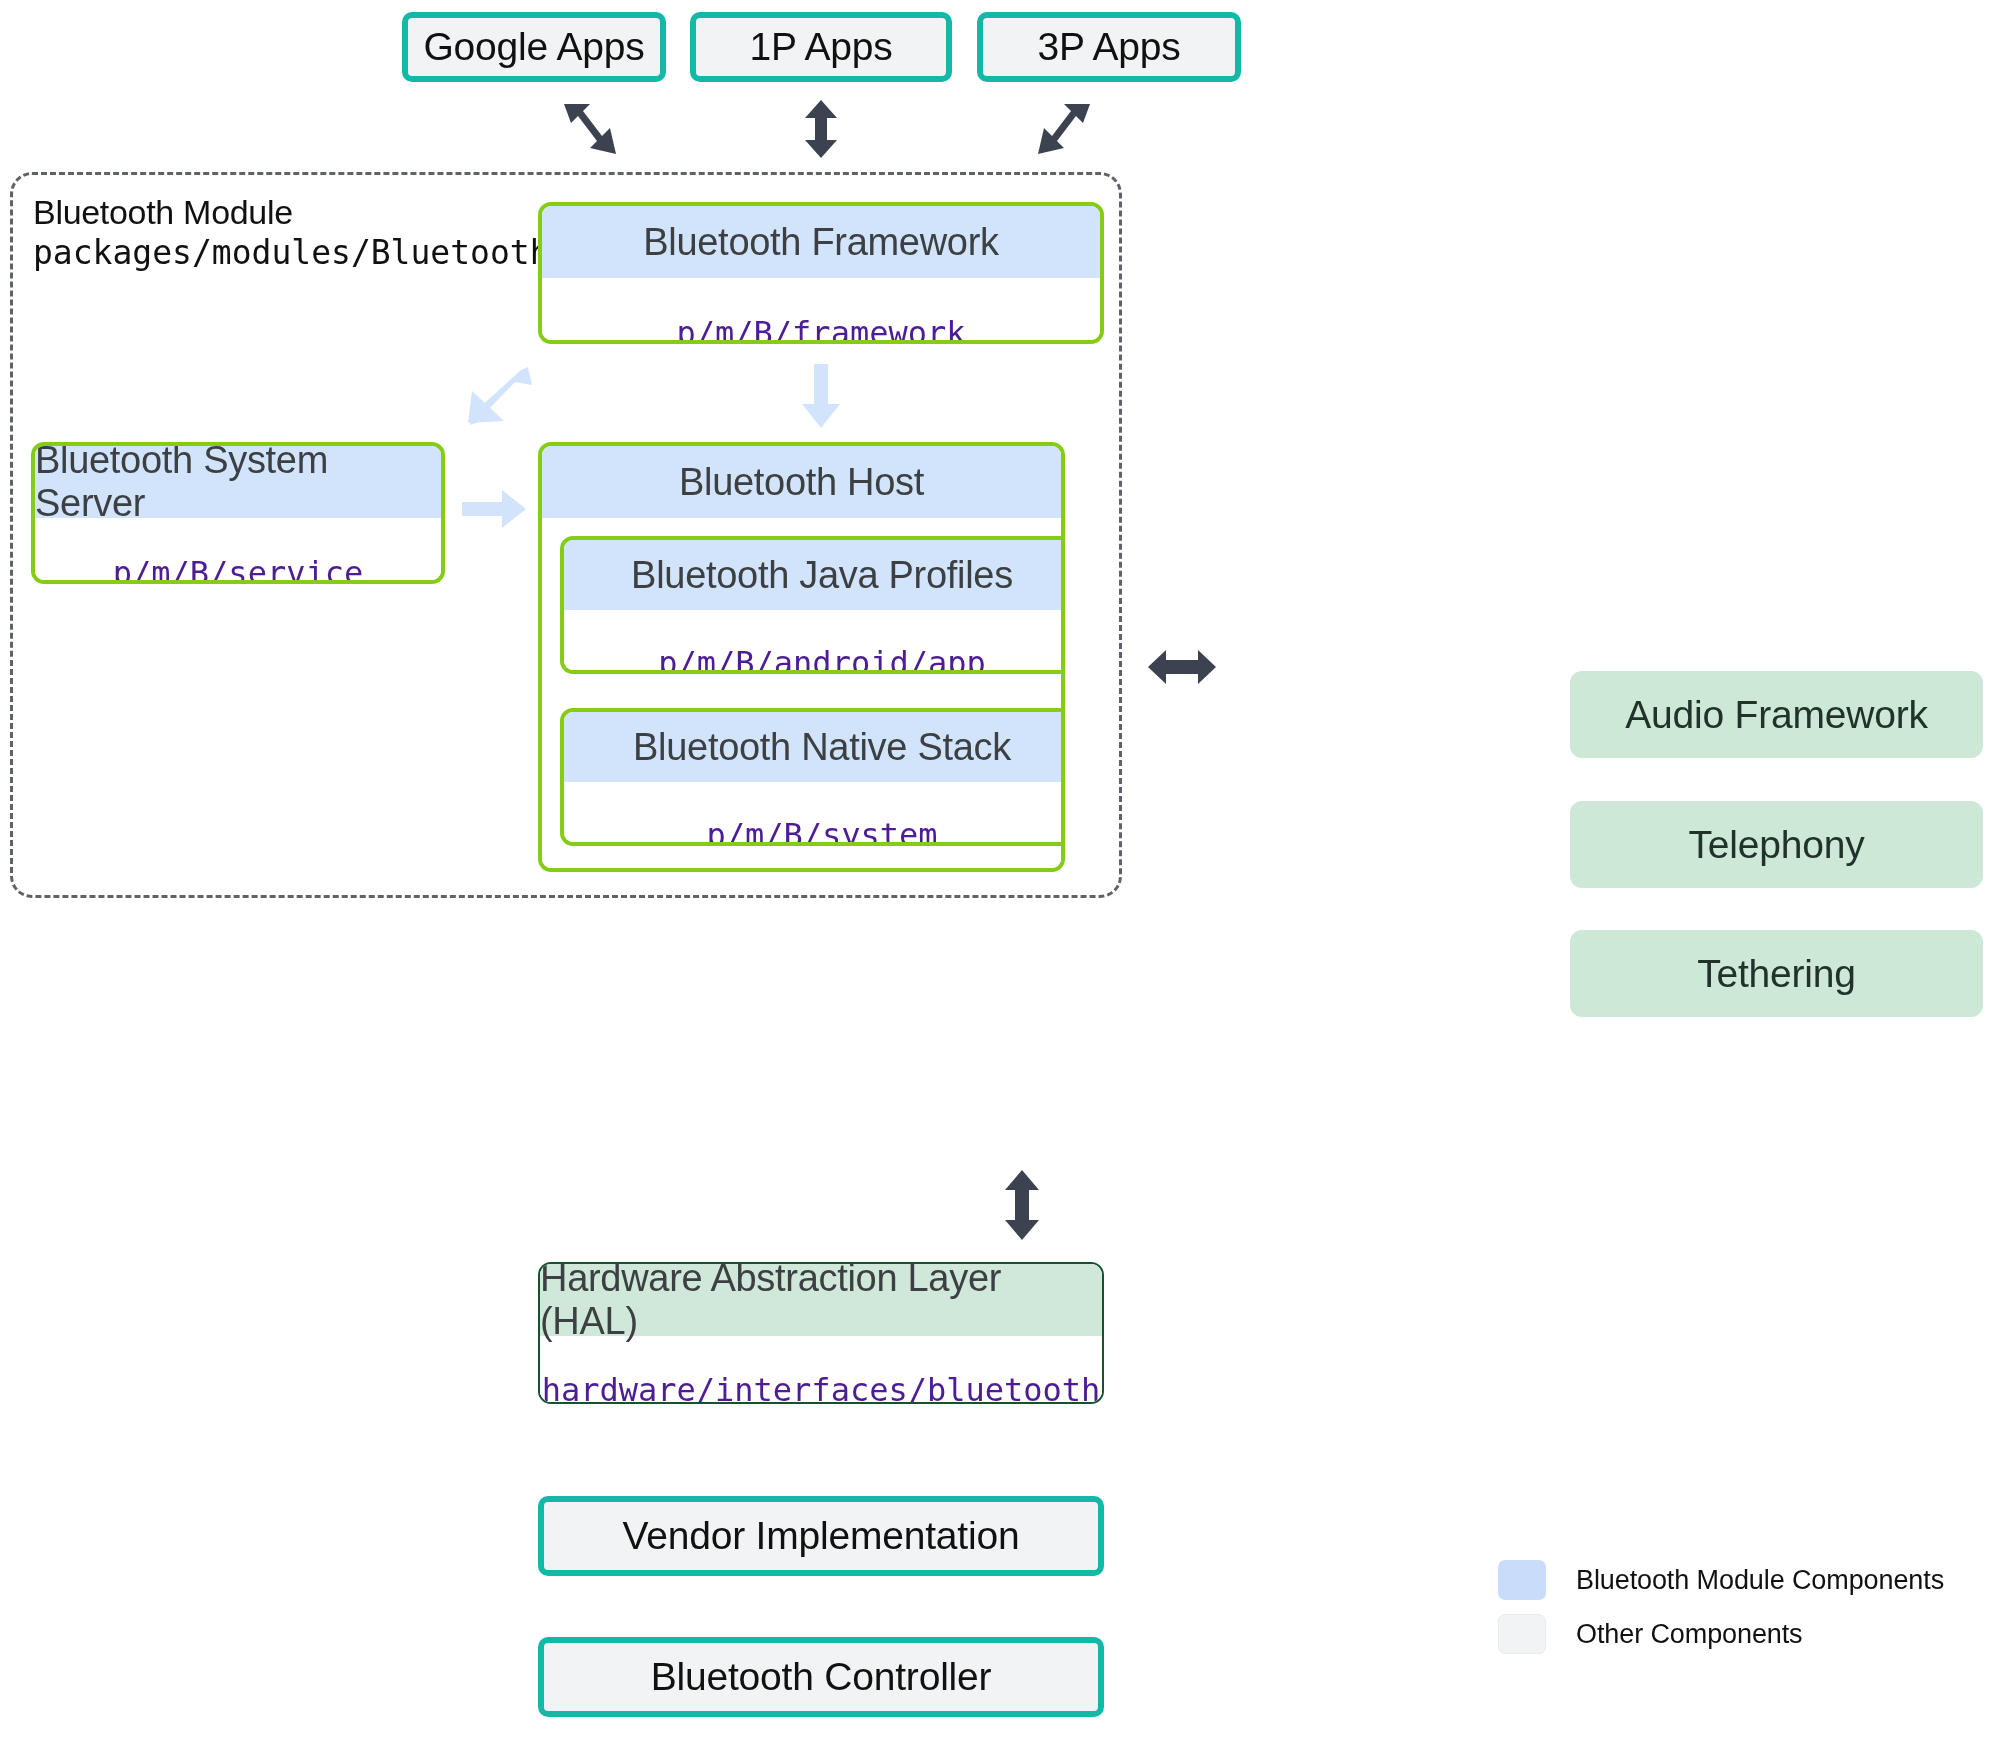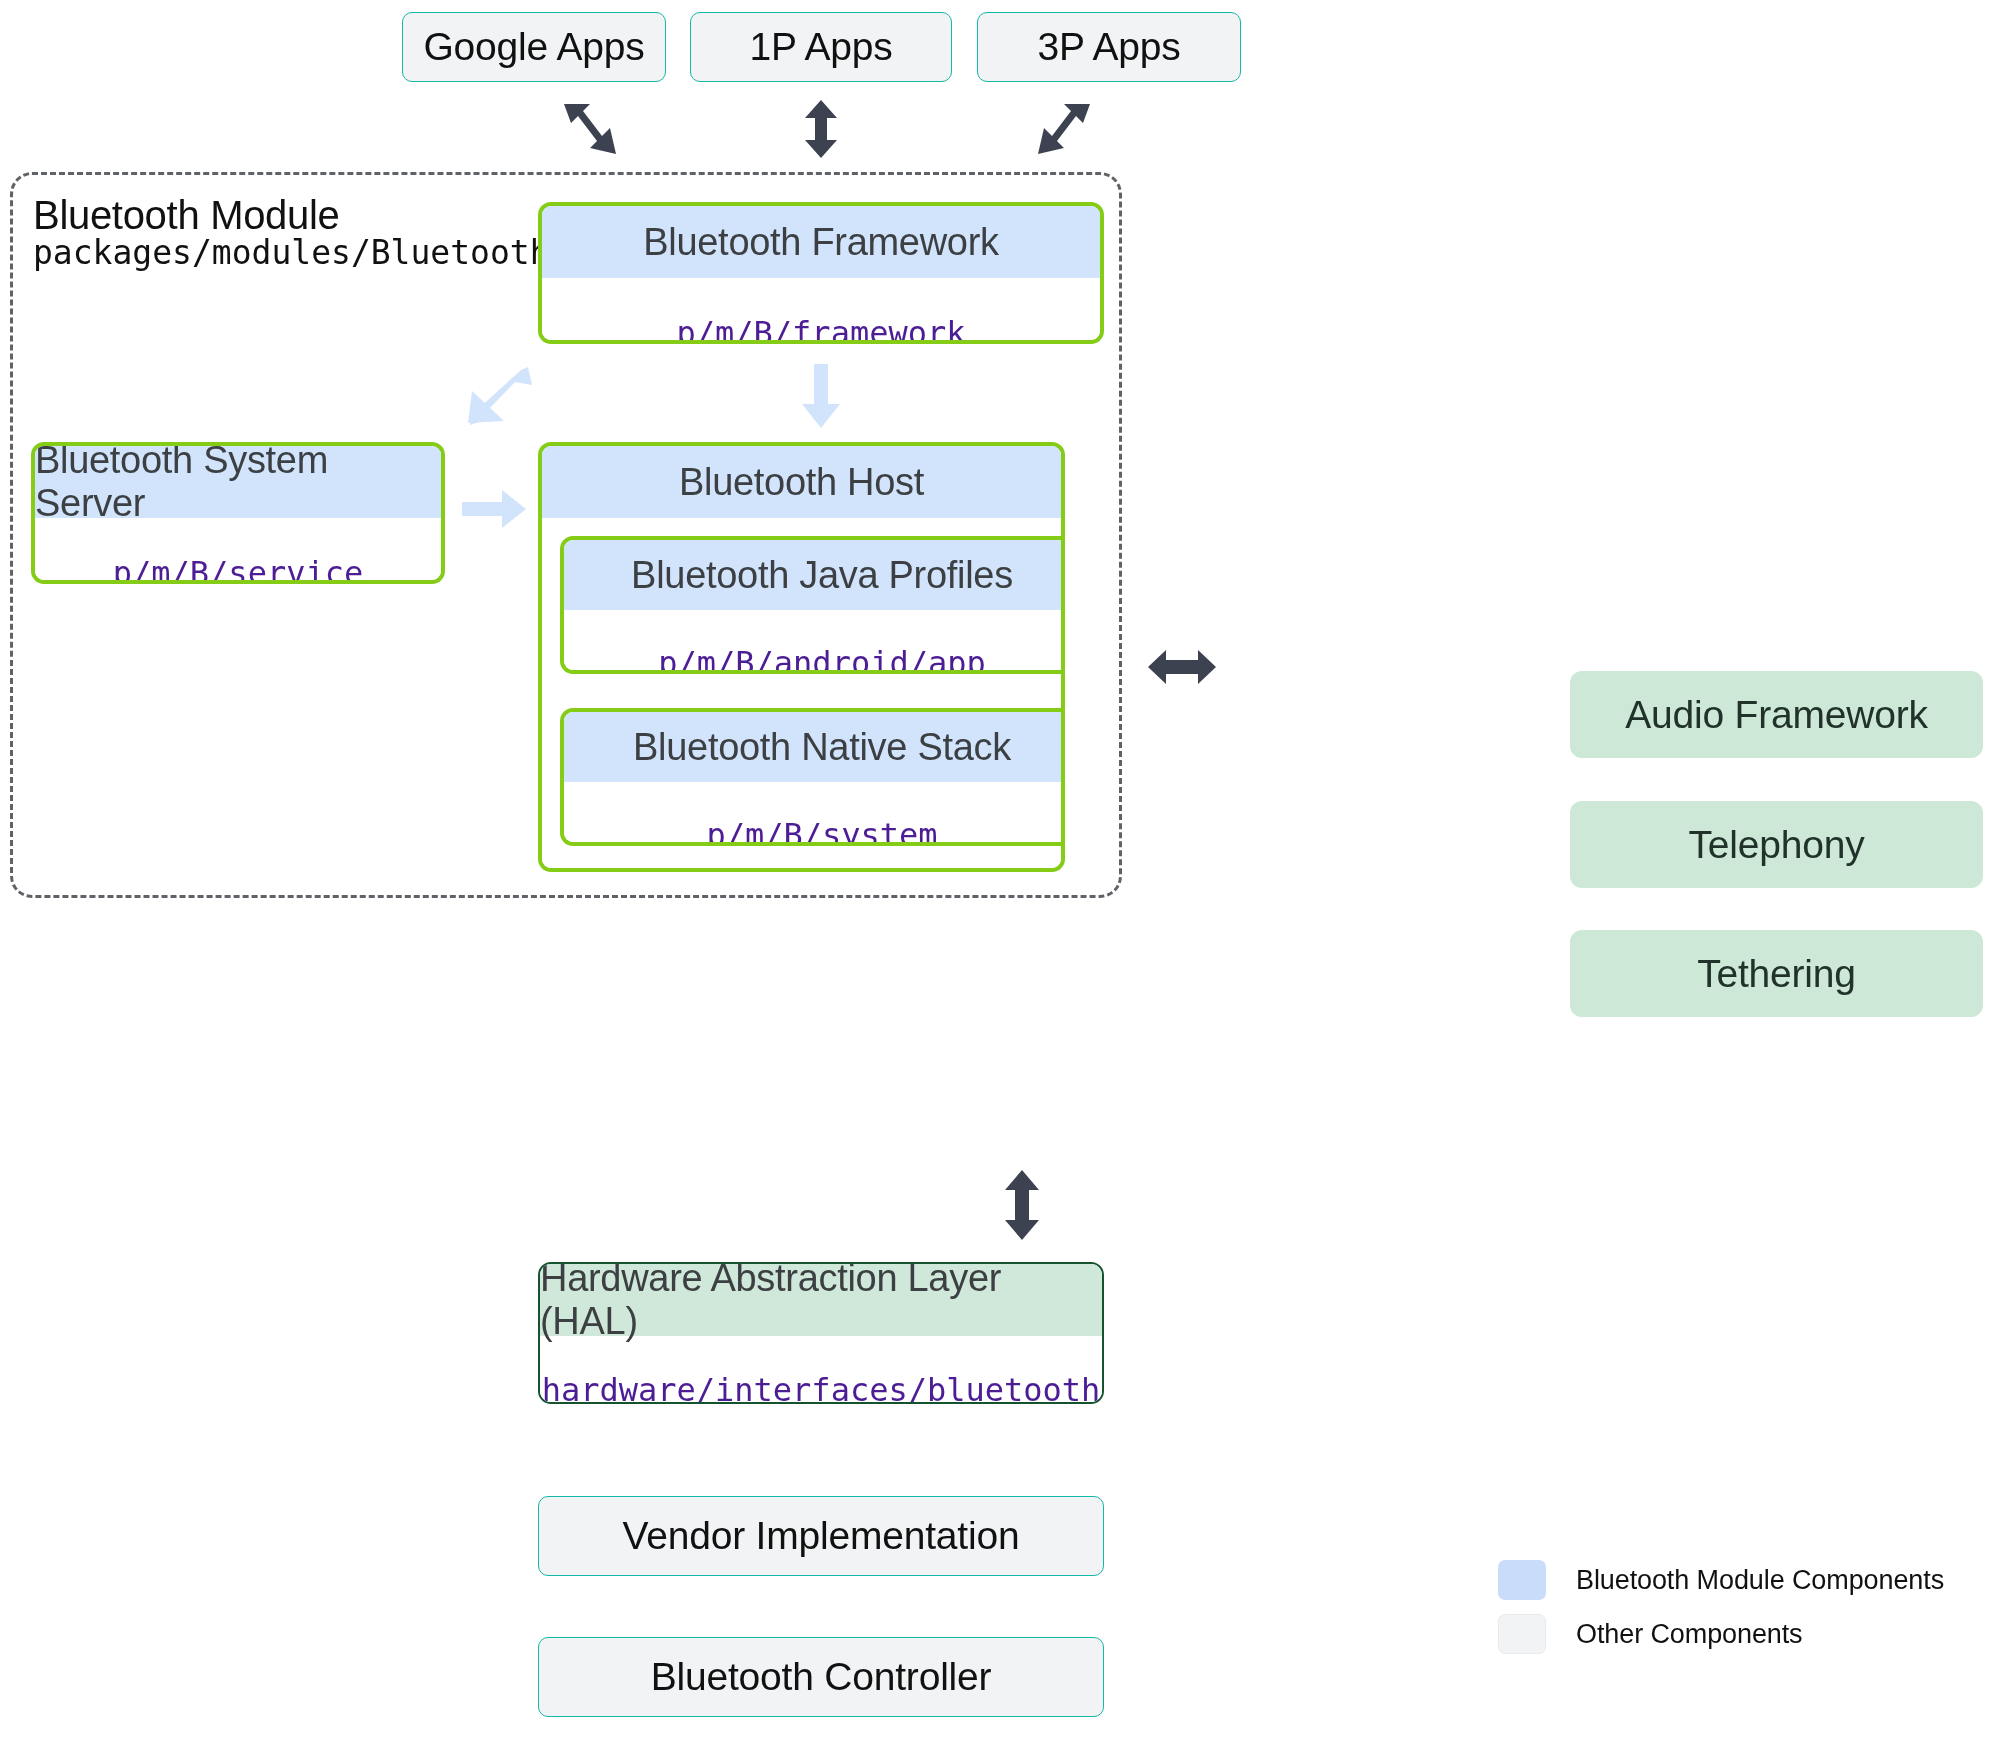--- a/index.html
+++ b/index.html
@@ -8,21 +8,21 @@
     background: #ffffff;
     font-family: "Liberation Sans", sans-serif;
     overflow: hidden;
   }
   #stage { position: relative; width: 1999px; height: 1749px; }
 
   
   .plain-box {
     position: absolute;
     background: #f1f3f4;
-    border: 1px solid #14b8a6;
+    border: 6px solid #14b8a6;
     border-radius: 10px;
     display: flex; align-items: center; justify-content: center;
     color: #111111;
     font-size: 39px;
     letter-spacing: -0.2px;
   }
 
   
   .green-pill {
     position: absolute;
@@ -60,21 +60,21 @@
     position: absolute;
     left: 10px; top: 172px;
     width: 1112px; height: 726px;
     border: 3px dashed #5f6368;
     border-radius: 22px;
     background: transparent;
   }
   #module-title {
     position: absolute;
     left: 33px; top: 193px;
-    font-size: 40px; color: #111111;
+    font-size: 34px; color: #111111;
     letter-spacing: -0.3px;
   }
   #module-path {
     position: absolute;
     left: 33px; top: 233px;
     font-family: "DejaVu Sans Mono", "Liberation Mono", monospace;
     font-size: 33px; color: #111111;
   }
 
   

